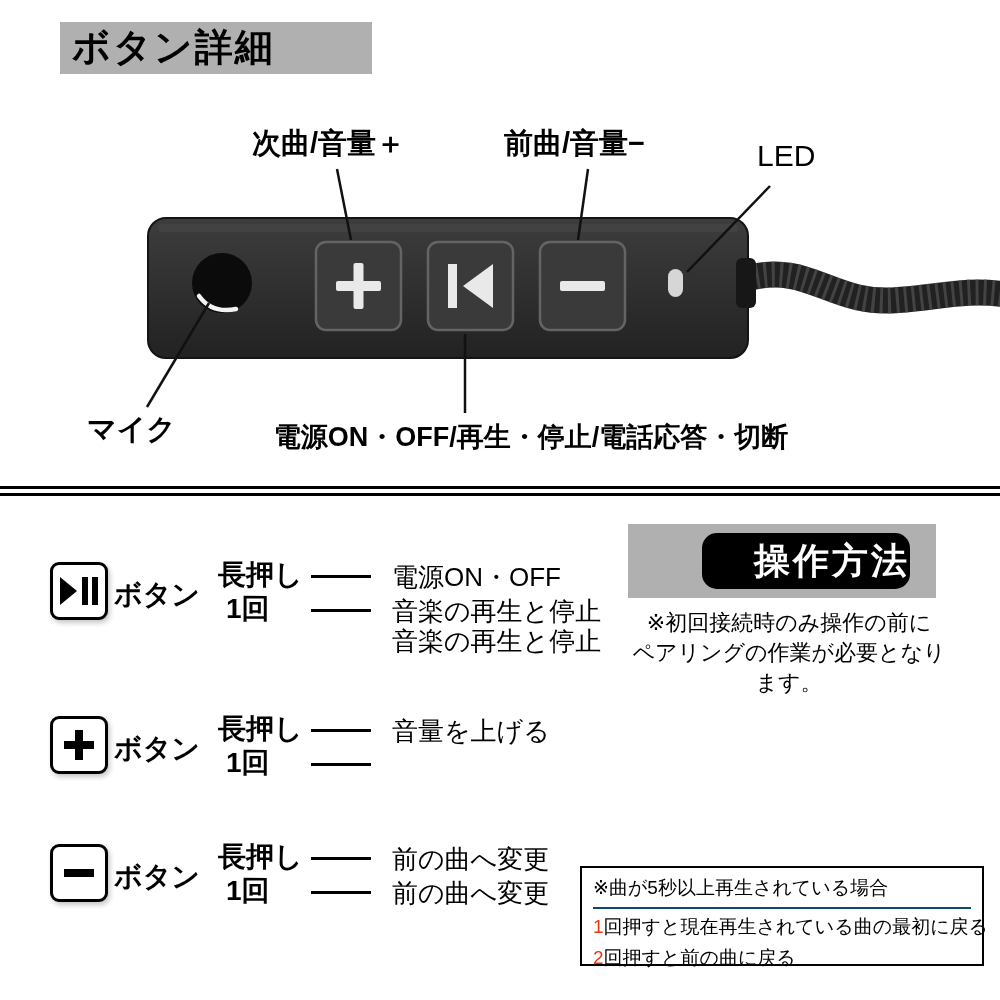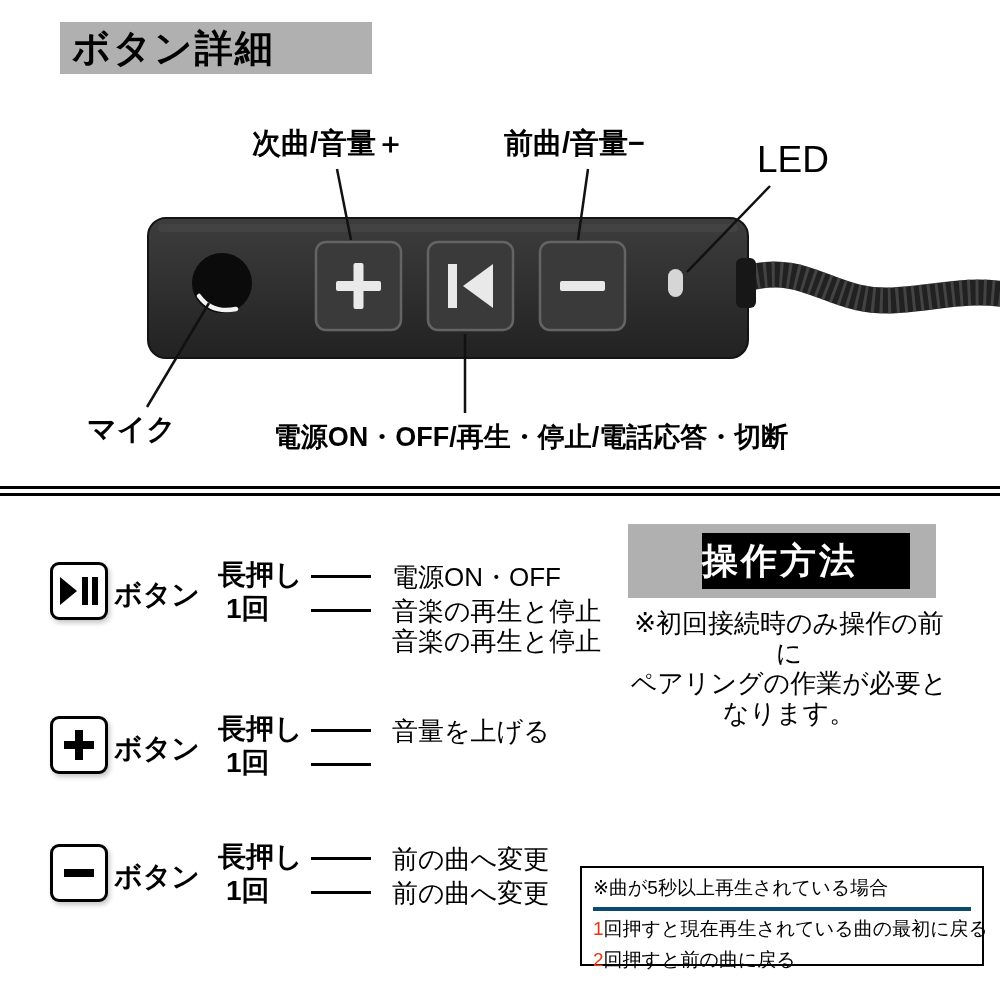--- a/index.html
+++ b/index.html
@@ -3,38 +3,38 @@
 <meta charset="utf-8">
 <style>
   * { margin: 0; padding: 0; box-sizing: border-box; }
   html,body { background: #fff; }
   body { font-family: "Liberation Sans", "DejaVu Sans", sans-serif; color: #000; }
   .canvas { position: relative; width: 1000px; height: 1000px; background: #fff; overflow: hidden; }
   .abs { position: absolute; }
 
   
   .title-box { position: absolute; left: 60px; top: 22px; width: 312px; height: 52px;
-               background: #b0b0b0; display: flex; align-items: center; padding-left: 12px;
+               background: #b0b0b0; display: flex; padding-left: 12px;
                font-size: 38px; font-weight: bold; letter-spacing: 2px; }
   .lbl { position: absolute; font-weight: 600; white-space: nowrap; }
   .lbl-next { left: 252px; top: 124px; font-size: 29px; }
   .lbl-prev { left: 504px; top: 124px; font-size: 29px; }
-  .lbl-led  { left: 757px; top: 139px; font-size: 37px; font-weight: 500; }
+  .lbl-led  { left: 757px; top: 139px; font-size: 30px; font-weight: 500; }
   .lbl-mic  { left: 87px;  top: 410px; font-size: 29px; }
   .lbl-center { left: 0; top: 419px; width: 1000px; text-align: center; font-size: 27px; font-weight: 600; margin-left: 31px; }
 
   .divider-a { position: absolute; left: 0; width: 1000px; height: 3px; background: #000; }
 
   
   .op-gray { position: absolute; left: 628px; top: 524px; width: 308px; height: 74px; background: #b0b0b0; }
   .op-black { position: absolute; right: 26px; top: 9px; width: 208px; height: 56px; background: #000;
-              color: #fff; display: flex; align-items: center; justify-content: flex-start;
-              font-size: 36px; font-weight: bold; letter-spacing: 3px; }
+              color: #fff; display: flex; align-items: center; justify-content: flex-end;
+              font-size: 36px; font-weight: bold; letter-spacing: 3px; border-radius: 15px; }
   .op-note { position: absolute; left: 628px; top: 608px; width: 322px; text-align: center;
-             font-size: 26px; line-height: 30px; }
+             font-size: 22px; line-height: 30px; }
 
   
   .row { position: absolute; left: 12px; width: 640px; height: 112px; }
   .row1 { top: 556px; } .row2 { top: 710px; } .row3 { top: 838px; }
   .icon-box { position: absolute; left: 38px; top: 6px; width: 58px; height: 58px; background: #fff;
               border: 3px solid #000; border-radius: 9px; display: flex; align-items: center;
               justify-content: center; box-shadow: 2px 3px 5px rgba(0,0,0,.22); }
   .btn-word { position: absolute; left: 102px; top: 20px; font-size: 28px; font-weight: bold; }
   .press { position: absolute; font-size: 28px; font-weight: bold; white-space: nowrap; }
   .press-long { left: 206px; top: 0; }
@@ -43,21 +43,21 @@
   .conn-long { top: 19px; }
   .conn-once { top: 53px; }
   .action { position: absolute; left: 380px; font-size: 26px; white-space: nowrap; }
   .action-long { top: 4px; }
   .action-once { top: 38px; }
   .action-once2 { top: 68px; }
 
   
   .tip-box { position: absolute; left: 580px; top: 866px; width: 404px; height: 100px;
              border: 2px solid #000; padding: 7px 11px; background: #fff; }
-  .tip-head { font-size: 19px; padding-bottom: 6px; border-bottom: 4px solid #0c4a6e; white-space: nowrap; }
+  .tip-head { font-size: 19px; padding-bottom: 6px; border-bottom: 2px solid #0c4a6e; white-space: nowrap; }
   .tip-line { font-size: 19px; margin-top: 5px; white-space: nowrap; }
   .tip-num { color: #e8380d; }
 </style>
 </head>
 <body>
 
 <div class="canvas">
 
   <div class="title-box">
     <span>ボタン詳細</span>

